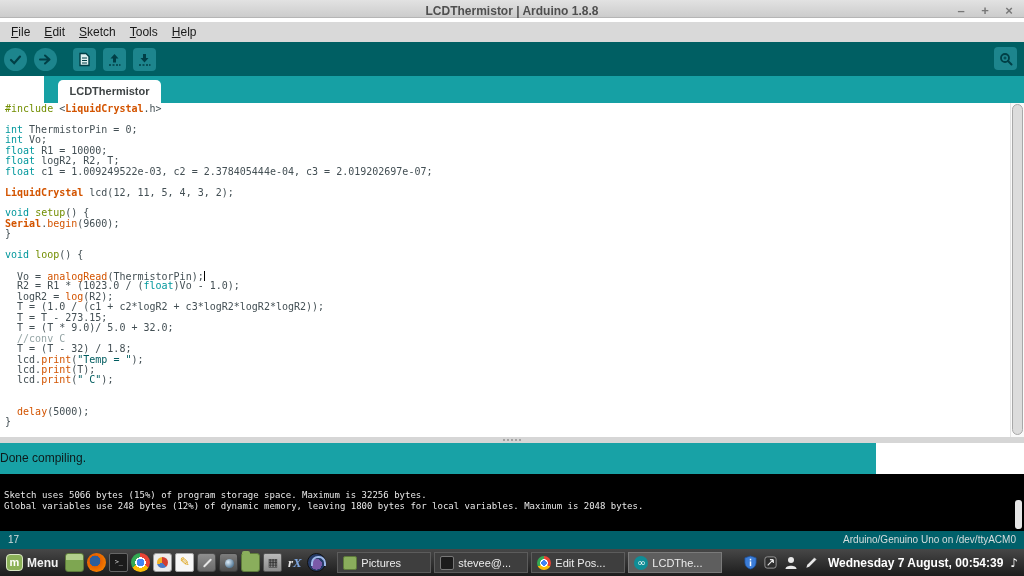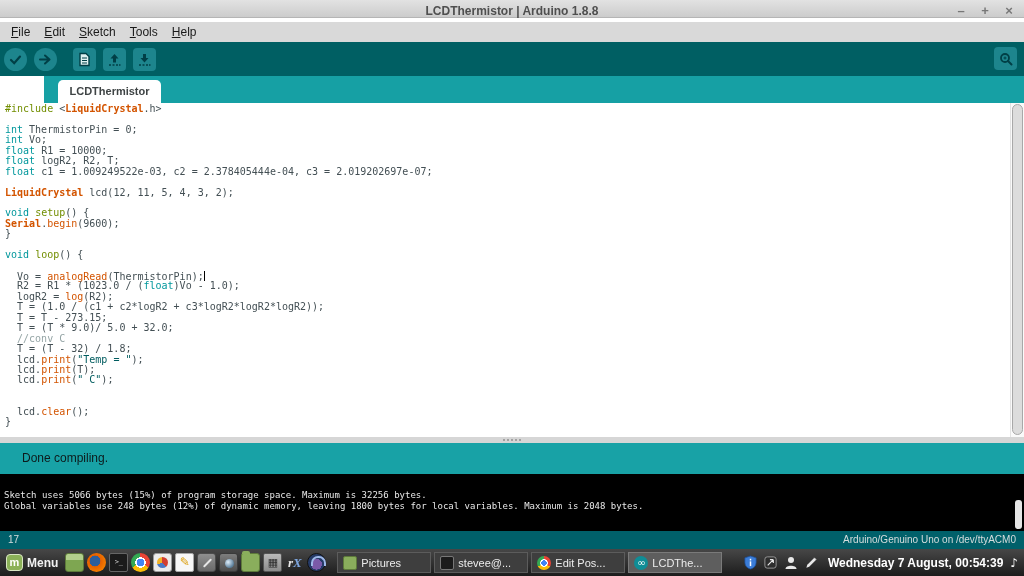--- a/index.html
+++ b/index.html
@@ -59,22 +59,22 @@
   .ed-thumb { left:1px; top:1px; width:11px; height:331px; background:#dcdcdc;
     border:1px solid #a8a8a8; border-radius:6px; }
 
   
   .splitter { left:0; top:437px; width:1024px; height:6px; background:#d6d6d6;
     display:flex; align-items:center; justify-content:center; }
   .grip { width:2px; height:2px; border-radius:50%; background:#8f8f8f;
     box-shadow:4px 0 0 #8f8f8f, 8px 0 0 #8f8f8f, 12px 0 0 #8f8f8f, 16px 0 0 #8f8f8f; margin-right:16px; }
 
   
-  .statusbar { left:0; top:443px; width:1024px; height:31px; background:#18a2a6;
-    color:#0d1b1c; font-size:12px; line-height:31px; padding-left:22px; }
+  .statusbar { left:0; top:443px; width:876px; height:31px; background:#18a2a6;
+    color:#0d1b1c; font-size:12px; line-height:31px; padding-left:0; }
   .console { left:0; top:474px; width:1024px; height:57px; background:#000;
     color:#e8e8e8; font-family:"DejaVu Sans Mono", monospace; font-size:9px;
     padding:16px 0 0 4px; }
   .console-line { height:10.5px; line-height:10.5px; white-space:pre; }
   .con-thumb { right:2px; top:500px; width:7px; height:29px; background:#e6e6e6; border-radius:3px; }
 
   .bottombar { left:0; top:531px; width:1024px; height:18px; background:#00606a;
     color:#d5dddd; font-size:10px; line-height:18px; }
   .bb-line { left:8px; top:0; }
   .bb-board { right:8px; top:0; }
@@ -238,21 +238,21 @@
         <div class="code-line"><span class="tok-d">  T = (1.0 / (c1 + c2*logR2 + c3*logR2*logR2*logR2));</span></div>
         <div class="code-line"><span class="tok-d">  T = T - 273.15;</span></div>
         <div class="code-line"><span class="tok-d">  T = (T * 9.0)/ 5.0 + 32.0;</span></div>
         <div class="code-line"><span class="tok-m">  //conv C</span></div>
         <div class="code-line"><span class="tok-d">  T = (T - 32) / 1.8;</span></div>
         <div class="code-line"><span class="tok-d">  lcd.</span><span class="tok-f">print</span><span class="tok-d">(</span><span class="tok-s">"Temp = "</span><span class="tok-d">);</span></div>
         <div class="code-line"><span class="tok-d">  lcd.</span><span class="tok-f">print</span><span class="tok-d">(T);</span></div>
         <div class="code-line"><span class="tok-d">  lcd.</span><span class="tok-f">print</span><span class="tok-d">(</span><span class="tok-s">" C"</span><span class="tok-d">);</span></div>
         <div class="code-line"></div>
         <div class="code-line"></div>
-        <div class="code-line"><span class="tok-d">  lcd.</span><span class="tok-f">clear</span><span class="tok-d">();</span></div>
+        <div class="code-line"><span class="tok-d">  </span><span class="tok-f">delay</span><span class="tok-d">(5000);</span></div>
         <div class="code-line"><span class="tok-d">}</span></div>
       </div>
     <div class="abs ed-scroll">
       <div class="abs ed-thumb"></div>
     </div>
   </div>
 
   <div class="abs splitter">
       <span class="grip"></span>
     </div>

